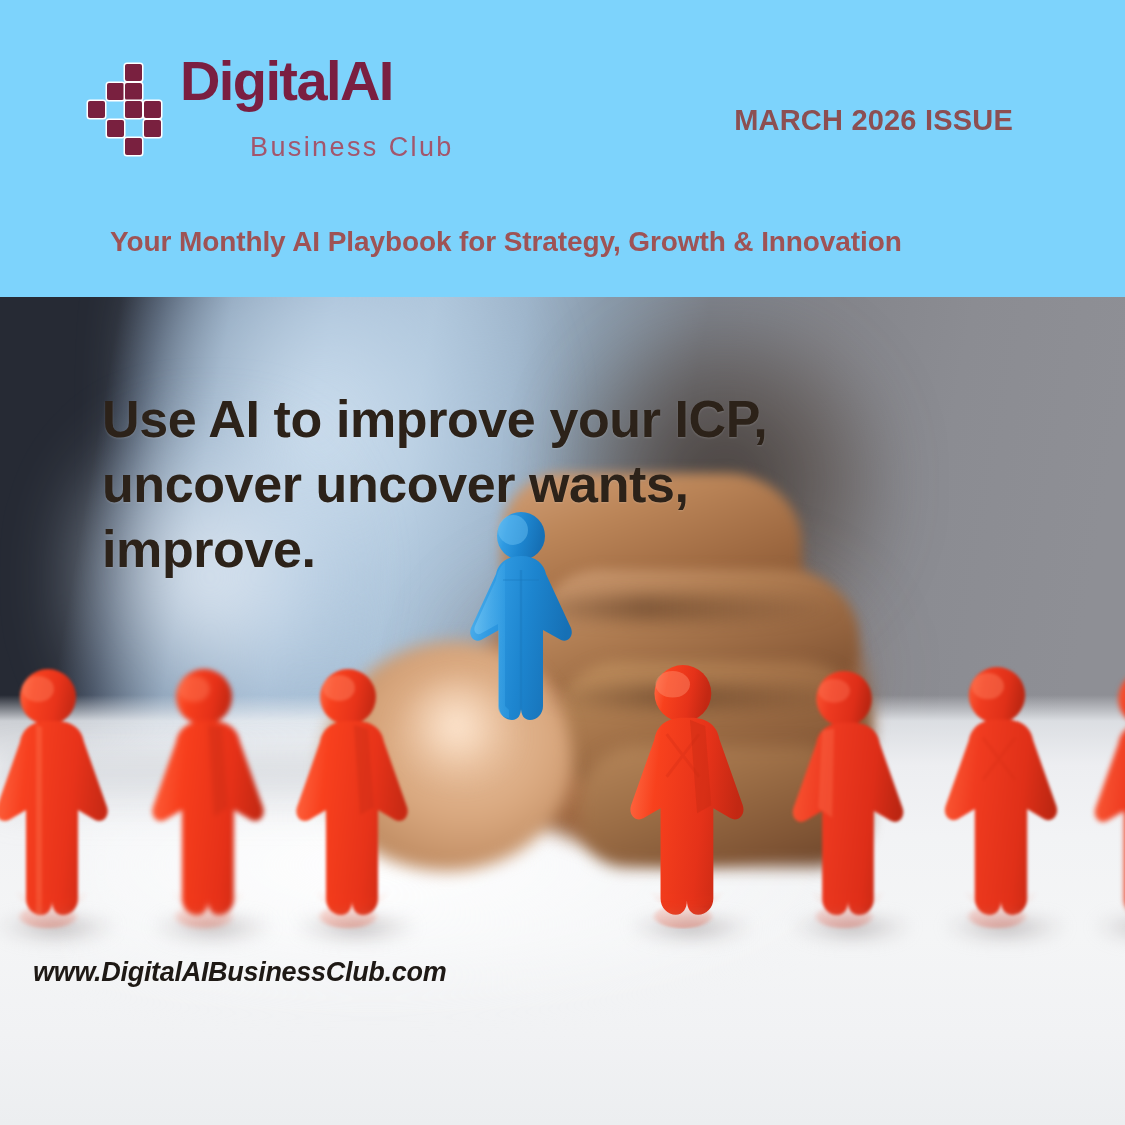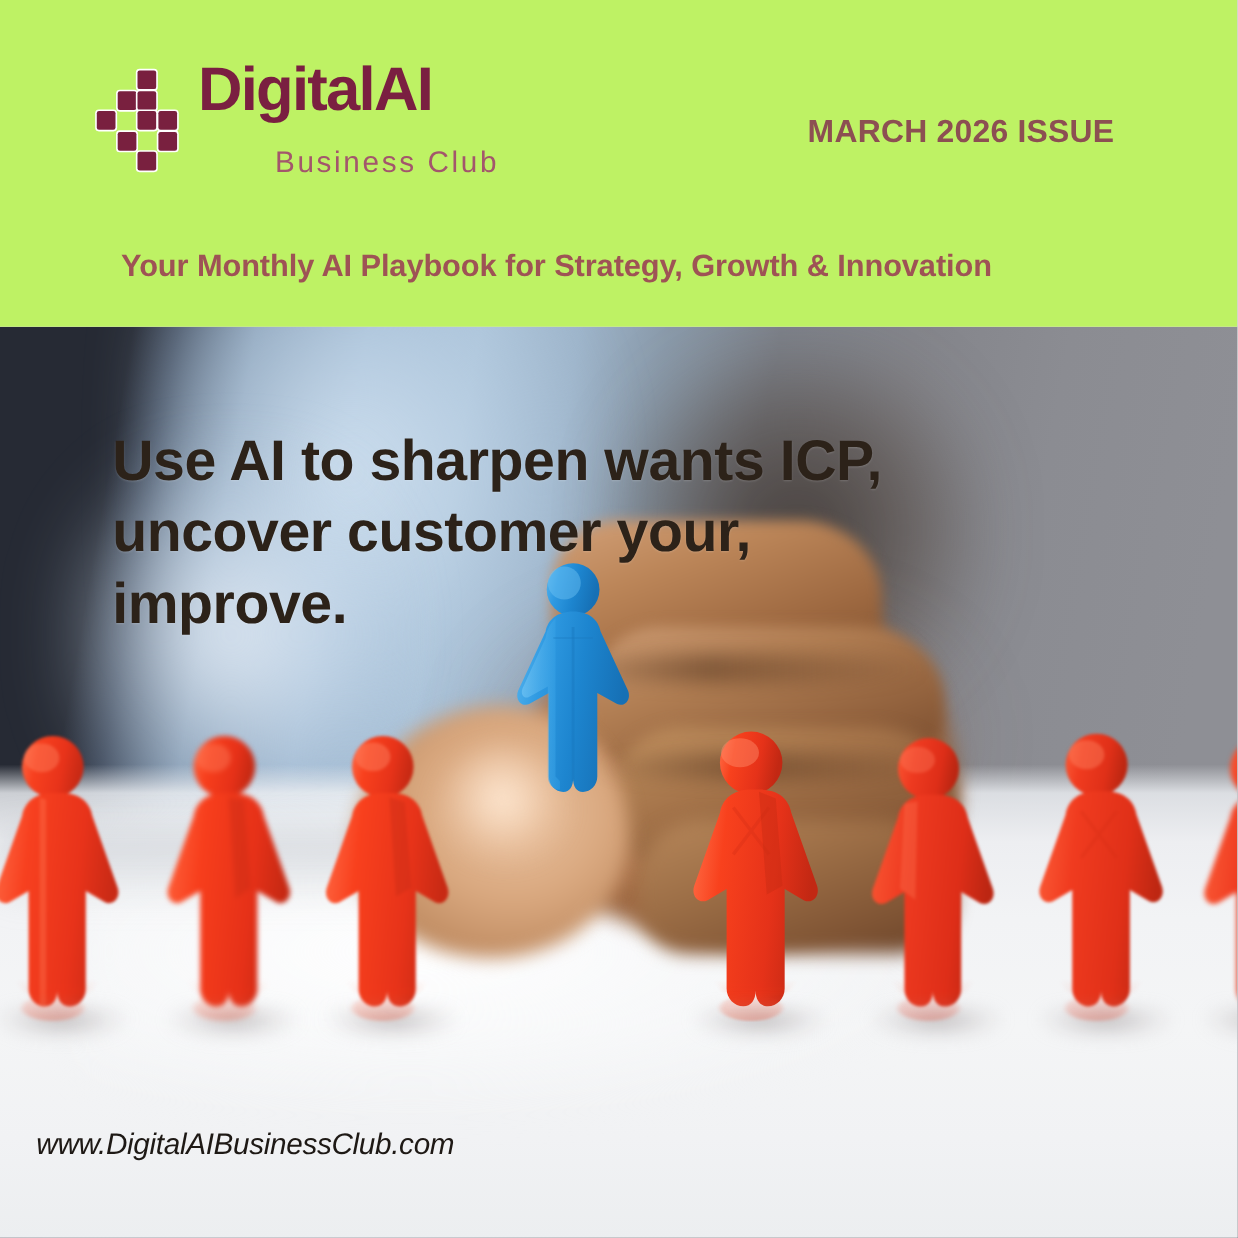--- a/index.html
+++ b/index.html
@@ -18,21 +18,21 @@
     height:1125px;
     overflow:hidden;
     background:#fff;
   }
 
   
   .header-band {
     position:absolute;
     left:0; top:0;
     width:1125px; height:297px;
-    background:#bef264;
+    background:#7dd3fc;
     z-index:40;
   }
 
   
   .logo-lockup {
     position:absolute;
     left:88px; top:52px;
     display:flex;
     align-items:flex-start;
   }
@@ -236,24 +236,24 @@
     color:#2C2219;
     letter-spacing:-0.4px;
     text-shadow:0 1px 2px rgba(255,255,255,0.16);
     pointer-events:none;
   }
   .headline .hl-line { display:block; white-space:nowrap; }
 
   
   .site-url {
     position:absolute;
-    left:33px; top:728px;
+    left:33px; top:660px;
     z-index:30;
     font-size:27px;
-    font-weight:normal;
+    font-weight:bold;
     font-style:italic;
     color:#1E1915;
     letter-spacing:-0.3px;
     white-space:nowrap;
   }
 </style>
 </head>
 <body>
 
 <div class="poster">
@@ -519,22 +519,22 @@
         </defs>
         <circle cx="56" cy="30" r="28" fill="url(#redG7)"></circle>
         <path d="M56 54 C39 54 30 63 28 75 L5 140 C2 149 9 157 17 153 L34 143
                  L34 232 C34 241 41 248 49 248 C56 248 60 242 60 234 L60 170
                  L60 234 C60 242 64 248 71 248 C79 248 86 241 86 232 L86 143 L103 153
                  C111 157 118 149 115 140 L92 75 C90 63 81 54 64 54 Z" fill="url(#redG7)"></path>
       </svg>
     </div>
 
     <div class="headline">
-      <span class="hl-line">Use AI to sharpen wants ICP,</span>
-      <span class="hl-line">uncover customer your,</span>
+      <span class="hl-line">Use AI to improve your ICP,</span>
+      <span class="hl-line">uncover uncover wants,</span>
       <span class="hl-line">improve.</span>
     </div>
 
     <div class="site-url">www.DigitalAIBusinessClub.com</div>
 
   </div>
 
   <div class="header-band">
 
     <div class="logo-lockup">

